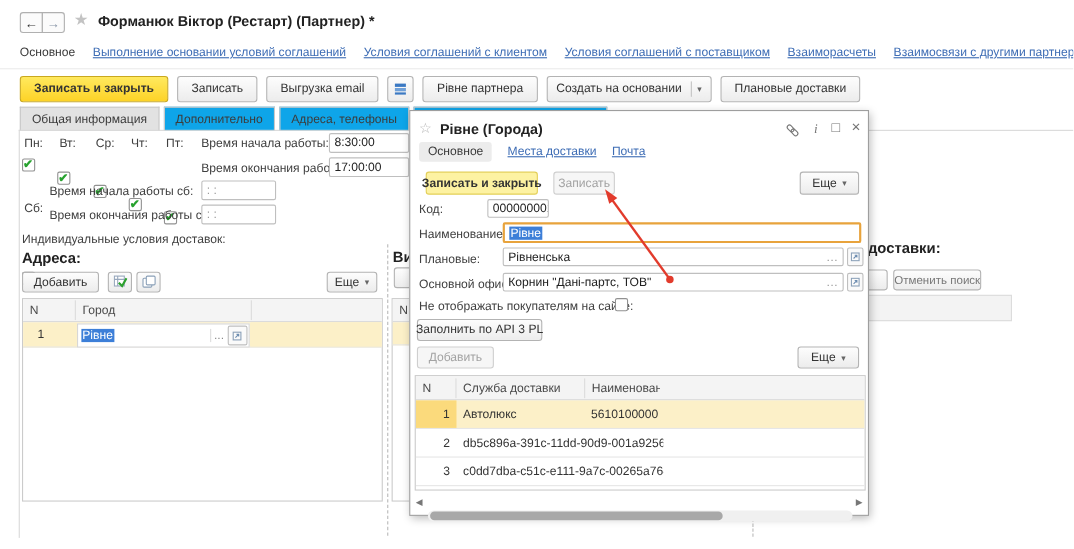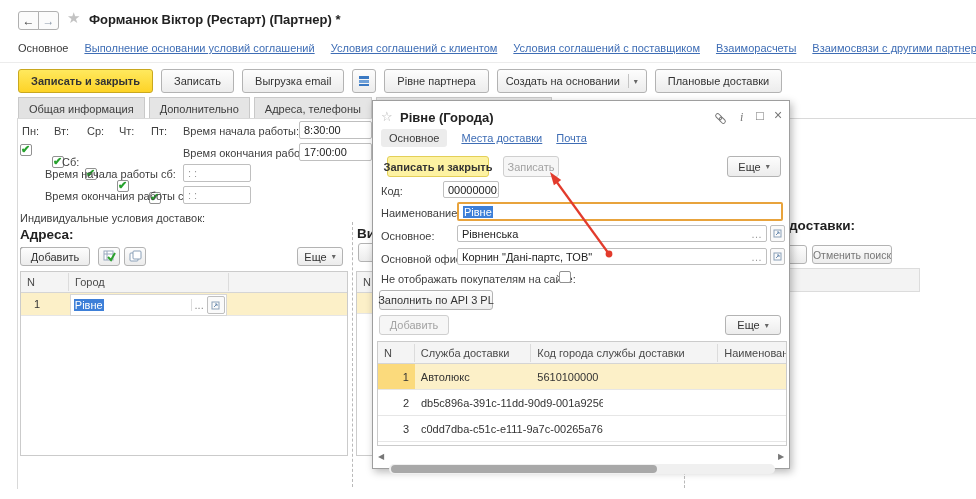--- a/index.html
+++ b/index.html
@@ -11,21 +11,21 @@
   .h1{font-size:13px;font-weight:bold;color:#222;white-space:nowrap;}
   .link{color:#3e6db5;text-decoration:underline;font-size:11px;white-space:nowrap;cursor:pointer;}
   .btn{display:flex;align-items:center;justify-content:center;border:1px solid #b3b3b3;border-radius:3px;
        background:linear-gradient(#fdfdfd,#ececec);font-size:11px;color:#333;white-space:nowrap;cursor:pointer;}
   .btn .arr{font-size:8px;color:#666;margin-left:5px;}
   .btn.yellow{background:linear-gradient(#ffe95e,#fdd327);border-color:#c9a81f;font-weight:bold;}
   .btn.paleyellow{background:#fdf2a2;border-color:#e3cf58;font-weight:bold;}
   .btn.disabled{color:#a3a3a3;border-color:#cfcfcf;background:#f6f6f6;cursor:default;}
   .navbtn{display:flex;align-items:center;justify-content:center;border:1px solid #b0b0b0;background:#fbfbfb;font-size:12px;}
   .tab{display:flex;align-items:center;padding:0 10px;height:21px;border:1px solid #c9c9c9;border-bottom:none;
-       background:#e5e5e5;font-size:11px;color:#3c3c3c;white-space:nowrap;cursor:pointer;}
+       background:#0ea5e9;font-size:11px;color:#3c3c3c;white-space:nowrap;cursor:pointer;}
   .tab.active{background:#e2e2e2;}
   .inp{border:1px solid #bfbfbf;border-radius:2px;background:#fff;font-size:11px;color:#222;
        display:flex;align-items:center;padding:0 4px;white-space:nowrap;overflow:hidden;}
   .inp .ghost{color:#9a9a9a;}
   .inp.focus{border:2px solid #e8a33c;}
   .sel{background:#3d7fd8;color:#fff;padding:0 1px;}
   .cb{width:12px;height:12px;border:1px solid #919191;border-radius:2px;background:#fff;position:relative;cursor:pointer;}
   .cb.checked::after{content:"✔";color:#27a22e;font-weight:bold;font-size:11px;position:absolute;left:0px;top:-2px;}
   .thead{background:#f4f4f4;border-bottom:1px solid #d5d5d5;display:flex;color:#4a4a4a;}
   .th{padding:3px 6px;border-right:1px solid #dcdcdc;white-space:nowrap;overflow:hidden;box-sizing:border-box;}
@@ -127,21 +127,21 @@
   <div class="abs cb checked" style="left:20px;top:144px;"></div>
   <div class="abs cb checked" style="left:52px;top:144px;"></div>
   <div class="abs cb checked" style="left:85px;top:144px;"></div>
   <div class="abs cb checked" style="left:117px;top:144px;"></div>
   <div class="abs cb checked" style="left:149px;top:144px;"></div>
   <span class="abs lbl" style="left:183px;top:147px;">Время окончания работы:</span>
   <div class="abs inp" style="left:299px;top:143px;width:73px;height:18px;">
       <span>17:00:00</span>
     </div>
 
-  <span class="abs lbl" style="left:22px;top:156px;margin-left:40px;">Сб:</span>
+  <span class="abs lbl" style="left:22px;top:184px;">Сб:</span>
   <span class="abs lbl" style="left:45px;top:168px;">Время начала работы сб:</span>
   <div class="abs inp" style="left:183px;top:164px;width:68px;height:18px;">
       <span class="ghost">: :</span>
     </div>
 
   <div class="abs cb" style="left:20px;top:187px;"></div>
   <span class="abs lbl" style="left:45px;top:190px;">Время окончания работы сб:</span>
   <div class="abs inp" style="left:183px;top:186px;width:68px;height:18px;">
       <span class="ghost">: :</span>
     </div>
@@ -251,21 +251,21 @@
     <span class="abs lbl" style="left:8px;top:84px;">Код:</span>
     <div class="abs inp" style="left:70px;top:80px;width:56px;height:17px;">
         <span>000000001</span>
       </div>
 
     <span class="abs lbl" style="left:8px;top:106px;">Наименование:</span>
     <div class="abs inp focus" style="left:84px;top:101px;width:326px;height:19px;">
       <span class="sel">Рівне</span>
     </div>
 
-    <span class="abs lbl" style="left:8px;top:129px;">Основное:</span>
+    <span class="abs lbl" style="left:8px;top:129px;">Плановые:</span>
     <div class="abs inp" style="left:84px;top:124px;width:310px;height:17px;">
       <span>Рівненська</span>
       <span style="flex:1;"></span>
       <span style="color:#999;">…</span>
     </div>
     <span class="abs mini" style="left:397px;top:124px;width:15px;height:17px;">
       <svg width="9" height="9">
           <rect x="1" y="1" width="7" height="7" fill="none" stroke="#8aa0b8"></rect>
           <path d="M3 6 L6 3 M4 3 H6 V5" stroke="#6d8db1" fill="none"></path>
         </svg>
@@ -296,21 +296,20 @@
       </div>
     <div class="abs btn" style="left:352px;top:214px;width:56px;height:20px;">
       <span>Еще</span>
         <span class="arr">▾</span>
     </div>
 
     <div class="abs box" style="left:4px;top:240px;width:410px;height:105px;overflow:hidden;">
       <div class="thead" style="height:21px;align-items:center;">
         <div class="th" style="width:37px;">N</div>
         <div class="th" style="width:117px;">Служба доставки</div>
-        <div class="th" style="width:188px;">Код города службы доставки</div>
         <div class="th" style="width:68px;border-right:none;">Наименование</div>
       </div>
       <div class="trow" style="height:25px;align-items:center;background:#fcf0c8;">
         <div class="td" style="width:37px;text-align:right;background:#fbda7c;height:100%;display:flex;align-items:center;justify-content:flex-end;">1</div>
         <div class="td" style="width:117px;">Автолюкс</div>
         <div class="td" style="width:188px;">5610100000</div>
         <div class="td" style="width:68px;"></div>
       </div>
       <div class="trow" style="height:25px;align-items:center;">
         <div class="td" style="width:37px;text-align:right;">2</div>

